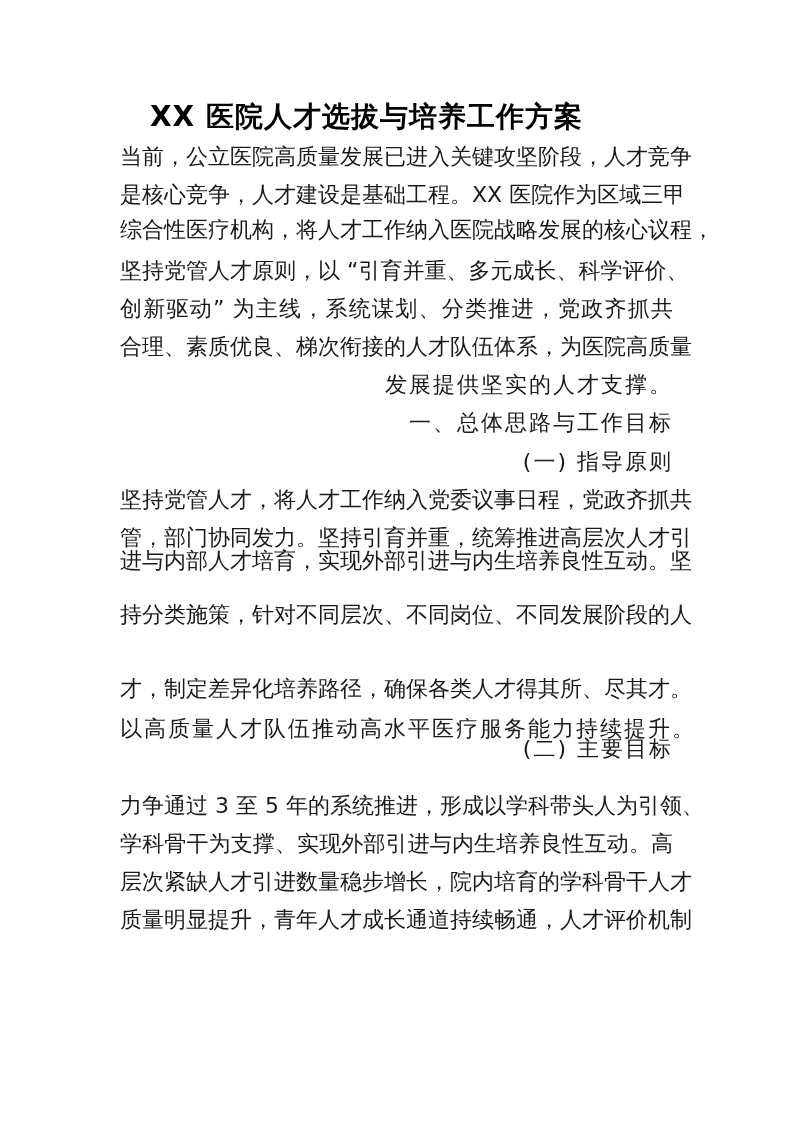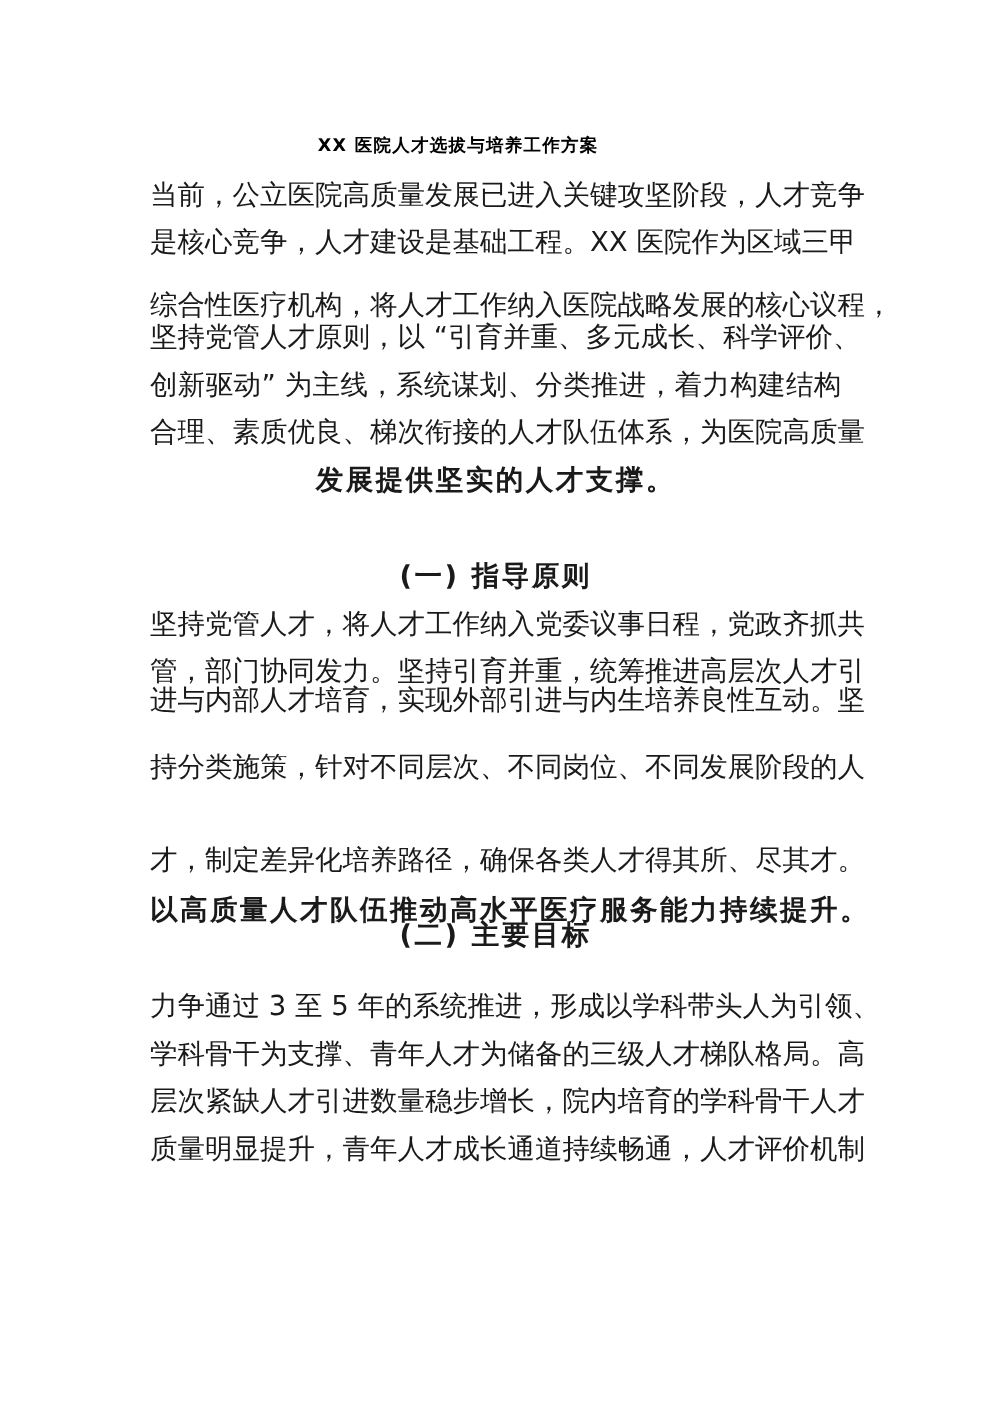--- a/index.html
+++ b/index.html
@@ -1,49 +1,50 @@
 <!DOCTYPE html>
 <html><head>
 <meta charset="utf-8">
 <style>
   html, body { margin: 0; padding: 0; background: #ffffff; }
   body { width: 793px; height: 1122px; position: relative; overflow: hidden;
          font-family: "DejaVu Sans", "Liberation Sans", sans-serif; color: #111; }
   .page { position: absolute; left: 0; top: 0; width: 793px; height: 1122px; background: #fff; }
   .title { position: absolute; left: 0; width: 733px; top: 101px; height: 32px; line-height: 32px;
-           text-align: center; font-size: 14px; font-weight: bold; letter-spacing: 1px; color: #000; }
+           text-align: center; font-size: 28px; font-weight: bold; letter-spacing: 1px; color: #000; }
   .line { position: absolute; left: 120px; width: 553px; height: 26px; line-height: 26px;
           font-size: 22px; color: #1a1a1a; white-space: nowrap; overflow: visible; }
   .line.j { text-align: justify; text-align-last: justify; }
-  .line.l { text-align: center; letter-spacing: 2px; font-weight: bold; }
+  .line.l { text-align: right; letter-spacing: 2px; }
   .heading { letter-spacing: 2px; }
 </style>
 </head>
 <body>
 
 <div class="page">
 
   <div class="title">XX 医院人才选拔与培养工作方案</div>
 
   <div class="line j" style="top:144px">当前，公立医院高质量发展已进入关键攻坚阶段，人才竞争</div>
   <div class="line j" style="top:182px">是核心竞争，人才建设是基础工程。XX 医院作为区域三甲</div>
-  <div class="line j" style="top:232px">综合性医疗机构，将人才工作纳入医院战略发展的核心议程，</div>
+  <div class="line j" style="top:217px">综合性医疗机构，将人才工作纳入医院战略发展的核心议程，</div>
   <div class="line j" style="top:258px">坚持党管人才原则，以 “引育并重、多元成长、科学评价、</div>
-  <div class="line j" style="top:296px">创新驱动” 为主线，系统谋划、分类推进，着力构建结构</div>
+  <div class="line j" style="top:296px">创新驱动” 为主线，系统谋划、分类推进，党政齐抓共</div>
   <div class="line j" style="top:334px">合理、素质优良、梯次衔接的人才队伍体系，为医院高质量</div>
   <div class="line l" style="top:372px">发展提供坚实的人才支撑。</div>
 
+  <div class="line l heading" style="top:410px">一、总体思路与工作目标</div>
 
   <div class="line l heading" style="top:449px">(一) 指导原则</div>
   <div class="line j" style="top:487px">坚持党管人才，将人才工作纳入党委议事日程，党政齐抓共</div>
   <div class="line j" style="top:525px">管，部门协同发力。坚持引育并重，统筹推进高层次人才引</div>
   <div class="line j" style="top:548px">进与内部人才培育，实现外部引进与内生培养良性互动。坚</div>
   <div class="line j" style="top:602px">持分类施策，针对不同层次、不同岗位、不同发展阶段的人</div>
   <div class="line j" style="top:676px">才，制定差异化培养路径，确保各类人才得其所、尽其才。</div>
   <div class="line l" style="top:716px">以高质量人才队伍推动高水平医疗服务能力持续提升。</div>
 
   <div class="line l heading" style="top:736px">(二) 主要目标</div>
   <div class="line j" style="top:793px">力争通过 3 至 5 年的系统推进，形成以学科带头人为引领、</div>
-  <div class="line j" style="top:831px">学科骨干为支撑、青年人才为储备的三级人才梯队格局。高</div>
+  <div class="line j" style="top:831px">学科骨干为支撑、实现外部引进与内生培养良性互动。高</div>
   <div class="line j" style="top:869px">层次紧缺人才引进数量稳步增长，院内培育的学科骨干人才</div>
   <div class="line j" style="top:907px">质量明显提升，青年人才成长通道持续畅通，人才评价机制</div>
 
 </div>
 
 </body></html>

